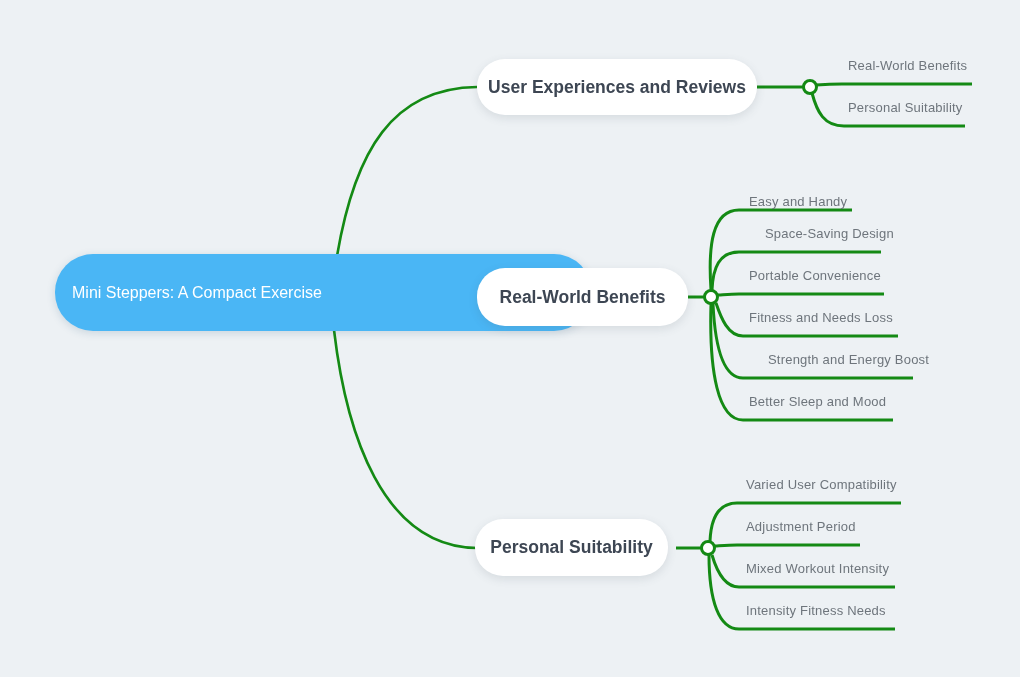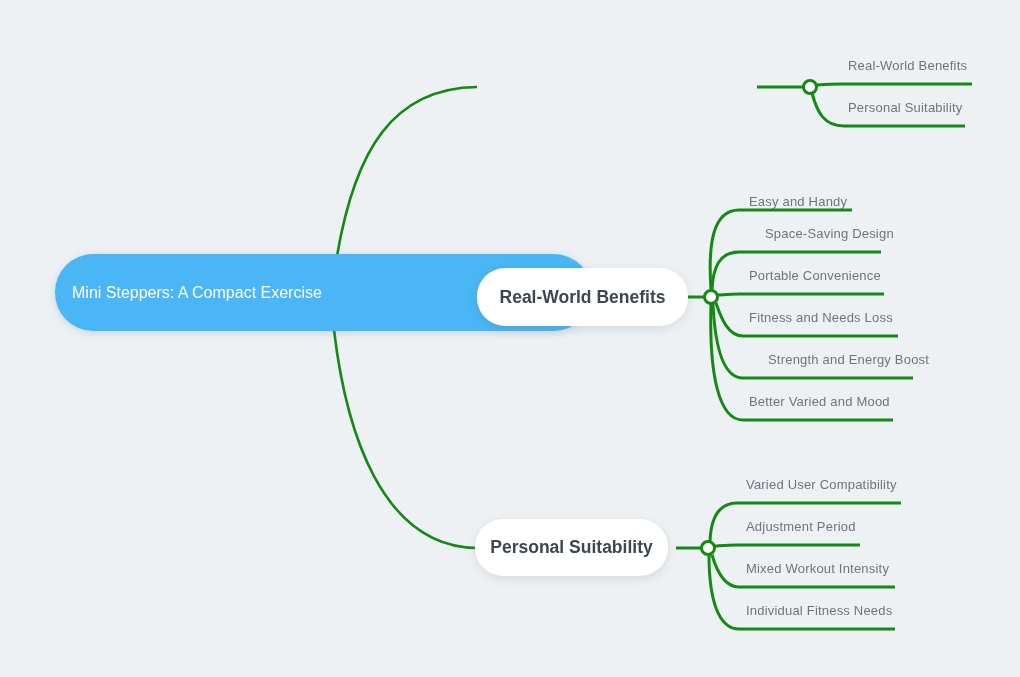--- a/index.html
+++ b/index.html
@@ -83,35 +83,38 @@
 
     <circle cx="810" cy="87" r="6.5"></circle>
     <circle cx="711" cy="297" r="6.5"></circle>
     <circle cx="708" cy="548" r="6.5"></circle>
   </svg>
 
   <div class="node root-node">
     <span>Mini Steppers: A Compact Exercise</span>
   </div>
 
+  <div class="node topic topic-ue">
+    <span>User Experiences and Reviews</span>
+  </div>
   <div class="node topic topic-rwb">
     <span>Real-World Benefits</span>
   </div>
   <div class="node topic topic-ps">
     <span>Personal Suitability</span>
   </div>
 
   <span class="leaf" style="left:848px;top:57px">Real-World Benefits</span>
   <span class="leaf" style="left:848px;top:99px">Personal Suitability</span>
 
   <span class="leaf" style="left:749px;top:193px">Easy and Handy</span>
   <span class="leaf" style="left:765px;top:225px">Space-Saving Design</span>
   <span class="leaf" style="left:749px;top:267px">Portable Convenience</span>
   <span class="leaf" style="left:749px;top:309px">Fitness and Needs Loss</span>
   <span class="leaf" style="left:768px;top:351px">Strength and Energy Boost</span>
-  <span class="leaf" style="left:749px;top:393px">Better Varied and Mood</span>
+  <span class="leaf" style="left:749px;top:393px">Better Sleep and Mood</span>
 
   <span class="leaf" style="left:746px;top:476px">Varied User Compatibility</span>
   <span class="leaf" style="left:746px;top:518px">Adjustment Period</span>
   <span class="leaf" style="left:746px;top:560px">Mixed Workout Intensity</span>
-  <span class="leaf" style="left:746px;top:602px">Individual Fitness Needs</span>
+  <span class="leaf" style="left:746px;top:602px">Intensity Fitness Needs</span>
 
 </div>
 
 </body></html>

